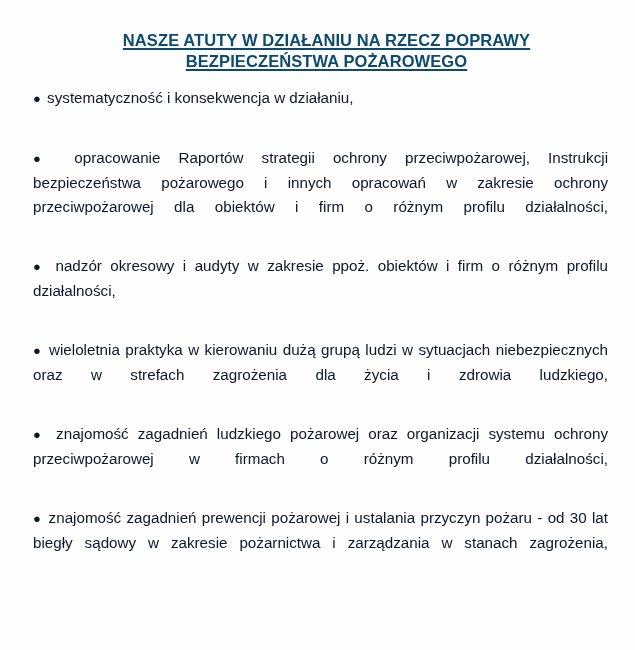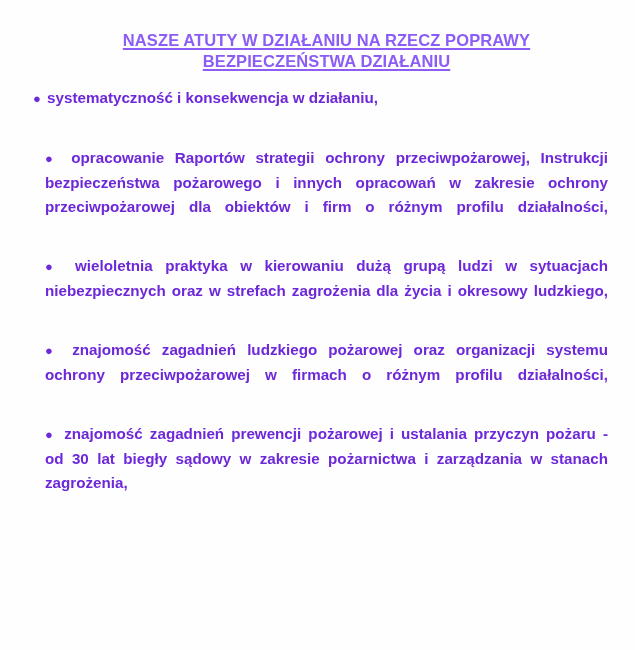--- a/index.html
+++ b/index.html
@@ -23,21 +23,21 @@
     background: #fefefe;
     box-sizing: border-box;
     padding: 0;
   }
 
   
   .doc-title {
     margin: 0;
     padding: 30px 30px 0 48px;
     text-align: center;
-    color: #8b5cf6;
+    color: #0c4a6e;
     font-weight: bold;
     font-size: 16.5px;
     line-height: 21px;
     letter-spacing: 0.1px;
   }
   .doc-title .title-line {
     display: block;
   }
   .doc-title .title-line > span {
     display: inline;
@@ -52,22 +52,22 @@
     padding: 14px 27px 0 33px;
     list-style: none;
   }
 
   .bullet-item {
     position: relative;
     margin: 0 0 11px 0;
     padding: 0 0 0 0;
     font-size: 15.2px;
     line-height: 24px;
-    font-weight: bold;
-    color: #6d28d9;
+    font-weight: normal;
+    color: #0f172a;
     text-align: justify;
     text-justify: inter-word;
     hyphens: none;
   }
   .bullet-item:last-child {
     margin-bottom: 0;
   }
   
   .bullet-item::after {
     content: "";
@@ -78,53 +78,56 @@
   .bullet-glyph {
     font-size: 13px;
     line-height: 24px;
     vertical-align: baseline;
     padding-right: 2px;
   }
 
   
   .bullet-item.loose {
     word-spacing: 0.6px;
-    margin-left: 12px;
   }
   .bullet-item.no-justify {
     text-align: left;
   }
 </style>
 </head>
 <body>
 
 <div class="page">
 
   <h1 class="doc-title">
     <span class="title-line"><span>NASZE ATUTY W DZIAŁANIU NA RZECZ POPRAWY</span></span>
-    <span class="title-line"><span>BEZPIECZEŃSTWA DZIAŁANIU</span></span>
+    <span class="title-line"><span>BEZPIECZEŃSTWA POŻAROWEGO</span></span>
   </h1>
 
   <ul class="bullet-list">
 
     <li class="bullet-item no-justify">
       <span class="bullet-glyph">●</span>
       <span>systematyczność i konsekwencja w działaniu,</span>
     </li>
 
     <li class="bullet-item loose">
       <span class="bullet-glyph">●</span>
       <span>opracowanie Raportów strategii ochrony przeciwpożarowej, Instrukcji bezpieczeństwa pożarowego i innych opracowań w zakresie ochrony przeciwpożarowej dla obiektów i firm o różnym profilu działalności,</span>
     </li>
 
 
+    <li class="bullet-item">
+      <span class="bullet-glyph">●</span>
+      <span>nadzór okresowy i audyty w zakresie ppoż. obiektów i firm o różnym profilu działalności,</span>
+    </li>
 
     <li class="bullet-item loose">
       <span class="bullet-glyph">●</span>
-      <span>wieloletnia praktyka w kierowaniu dużą grupą ludzi w sytuacjach niebezpiecznych oraz w strefach zagrożenia dla życia i okresowy ludzkiego,</span>
+      <span>wieloletnia praktyka w kierowaniu dużą grupą ludzi w sytuacjach niebezpiecznych oraz w strefach zagrożenia dla życia i zdrowia ludzkiego,</span>
     </li>
 
     <li class="bullet-item loose">
       <span class="bullet-glyph">●</span>
       <span>znajomość zagadnień ludzkiego pożarowej oraz organizacji systemu ochrony przeciwpożarowej w firmach o różnym profilu działalności,</span>
     </li>
 
     <li class="bullet-item loose">
       <span class="bullet-glyph">●</span>
       <span>znajomość zagadnień prewencji pożarowej i ustalania przyczyn pożaru - od 30 lat biegły sądowy w zakresie pożarnictwa i zarządzania w stanach zagrożenia,</span>

